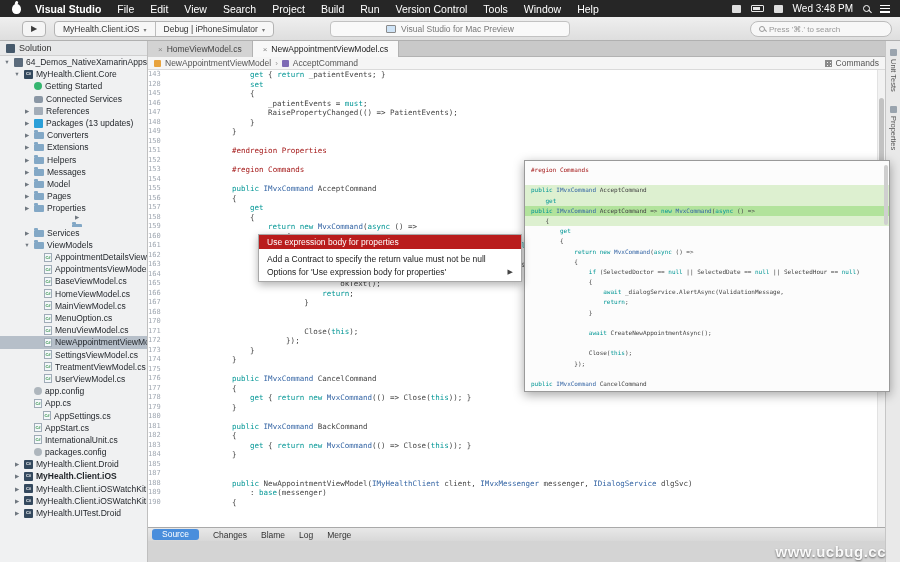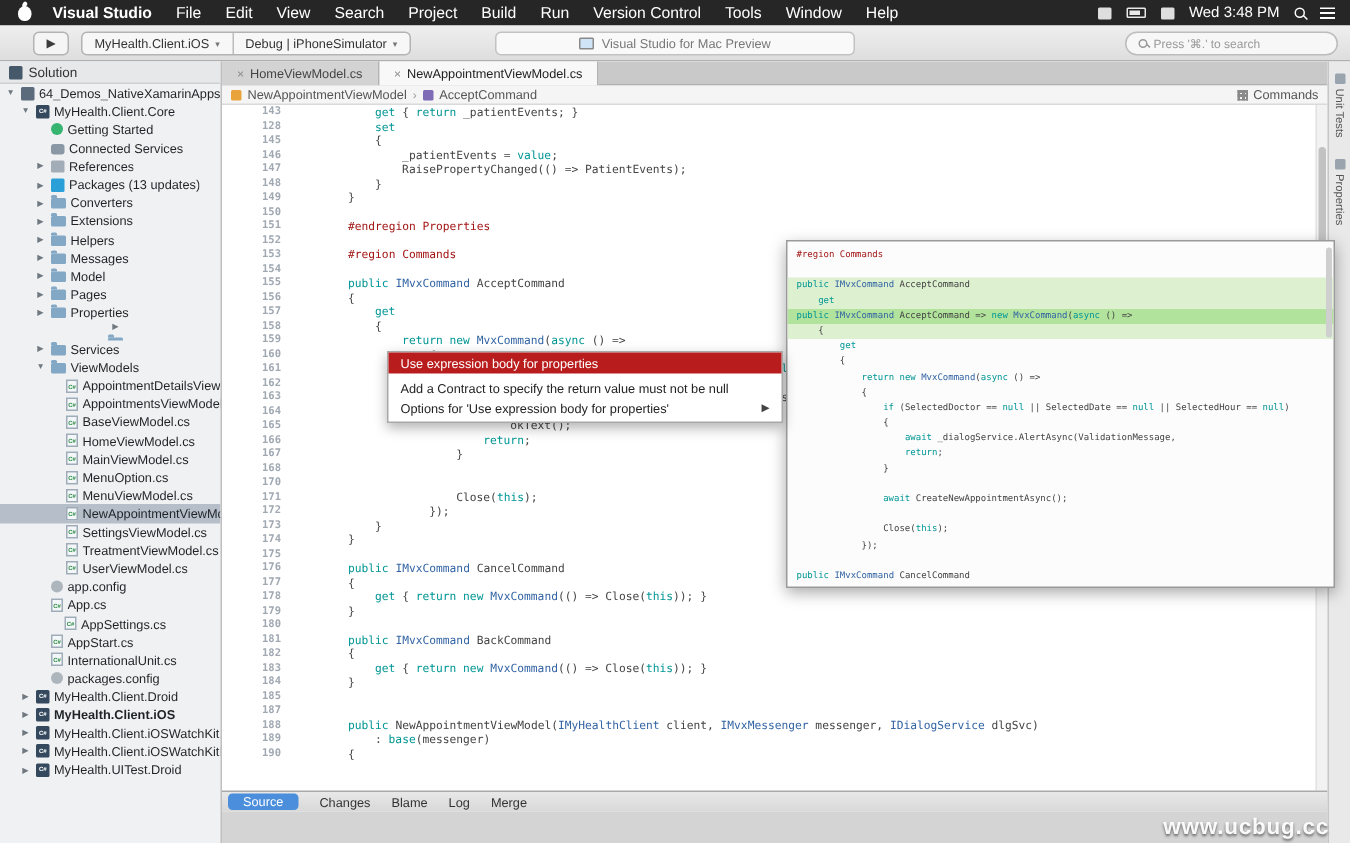--- a/index.html
+++ b/index.html
@@ -78,21 +78,21 @@
   .cr-ic1{width:7px;height:7px;background:#e8a33d;border-radius:1px;flex:none;}
   .cr-ic2{width:7px;height:7px;background:#7e6bb5;border-radius:1px;flex:none;}
   .cr-sep{color:#999;font-size:8px;}
   .cr-right{margin-left:auto;display:flex;align-items:center;gap:4px;color:#555;}
   .cr-grid{width:7px;height:7px;flex:none;background:
     repeating-linear-gradient(to right,#8a8a8a 0 2px,transparent 2px 3px),
     repeating-linear-gradient(to bottom,#8a8a8a 0 2px,transparent 2px 3px);}
 
   .code{position:absolute;left:0;top:29px;right:0;height:457px;overflow:hidden;background:#fff;}
   .cl{display:flex;height:9.5px;line-height:9.5px;font-family:"DejaVu Sans Mono",monospace;font-size:7.5px;white-space:pre;}
-  .cl .g{width:78px;text-align:center;padding-right:12px;color:#a0a8b2;font-size:7px;flex:none;font-weight:bold;}
+  .cl .g{width:78px;text-align:left;padding-right:12px;color:#a0a8b2;font-size:7px;flex:none;}
   .cl .c{flex:1;overflow:hidden;}
   .tok-kw{color:#009695;}
   .tok-ty{color:#3364a4;}
   .tok-pp{color:#a31515;}
   .tok-pl{color:#444;}
 
   .vscroll{position:absolute;right:0;top:29px;height:457px;width:8px;background:#f2f2f2;border-left:1px solid #e2e2e2;}
   .vthumb{position:absolute;top:28px;right:1px;width:5px;height:95px;background:#c2c2c2;border-radius:3px;}
 
   .srcbar{position:absolute;left:0;right:0;bottom:21px;height:14px;background:linear-gradient(#e8e8e8,#d8d8d8);
@@ -395,21 +395,21 @@
     <span>AcceptCommand</span>
     <span class="cr-right">
       <span class="cr-grid"></span>
       <span>Commands</span>
     </span>
   </div>
   <div class="code">
       <div class="cl"><span class="g">143</span><span class="c" style="padding-left: 24.04px;"><span class="tok-kw">get</span><span class="tok-pl"> { </span><span class="tok-kw">return</span><span class="tok-pl"> _patientEvents; }</span></span></div>
       <div class="cl"><span class="g">128</span><span class="c" style="padding-left: 24.04px;"><span class="tok-kw">set</span></span></div>
       <div class="cl"><span class="g">145</span><span class="c" style="padding-left: 24.04px;"><span class="tok-pl">{</span></span></div>
-      <div class="cl"><span class="g">146</span><span class="c" style="padding-left: 42.08px;"><span class="tok-pl">_patientEvents = </span><span class="tok-kw">value</span><span class="tok-pl">;</span></span></div>
+      <div class="cl"><span class="g">146</span><span class="c" style="padding-left: 42.08px;"><span class="tok-pl">_patientEvents = </span><span class="tok-kw">must</span><span class="tok-pl">;</span></span></div>
       <div class="cl"><span class="g">147</span><span class="c" style="padding-left: 42.08px;"><span class="tok-pl">RaisePropertyChanged(() =&gt; PatientEvents);</span></span></div>
       <div class="cl"><span class="g">148</span><span class="c" style="padding-left: 24.04px;"><span class="tok-pl">}</span></span></div>
       <div class="cl"><span class="g">149</span><span class="c" style="padding-left: 6px;"><span class="tok-pl">}</span></span></div>
       <div class="cl"><span class="g">150</span><span class="c" style="padding-left: 6px;"></span></div>
       <div class="cl"><span class="g">151</span><span class="c" style="padding-left: 6px;"><span class="tok-pp">#endregion Properties</span></span></div>
       <div class="cl"><span class="g">152</span><span class="c" style="padding-left: 6px;"></span></div>
       <div class="cl"><span class="g">153</span><span class="c" style="padding-left: 6px;"><span class="tok-pp">#region Commands</span></span></div>
       <div class="cl"><span class="g">154</span><span class="c" style="padding-left: 6px;"></span></div>
       <div class="cl"><span class="g">155</span><span class="c" style="padding-left: 6px;"><span class="tok-kw">public </span><span class="tok-ty">IMvxCommand</span><span class="tok-pl"> AcceptCommand</span></span></div>
       <div class="cl"><span class="g">156</span><span class="c" style="padding-left: 6px;"><span class="tok-pl">{</span></span></div>

